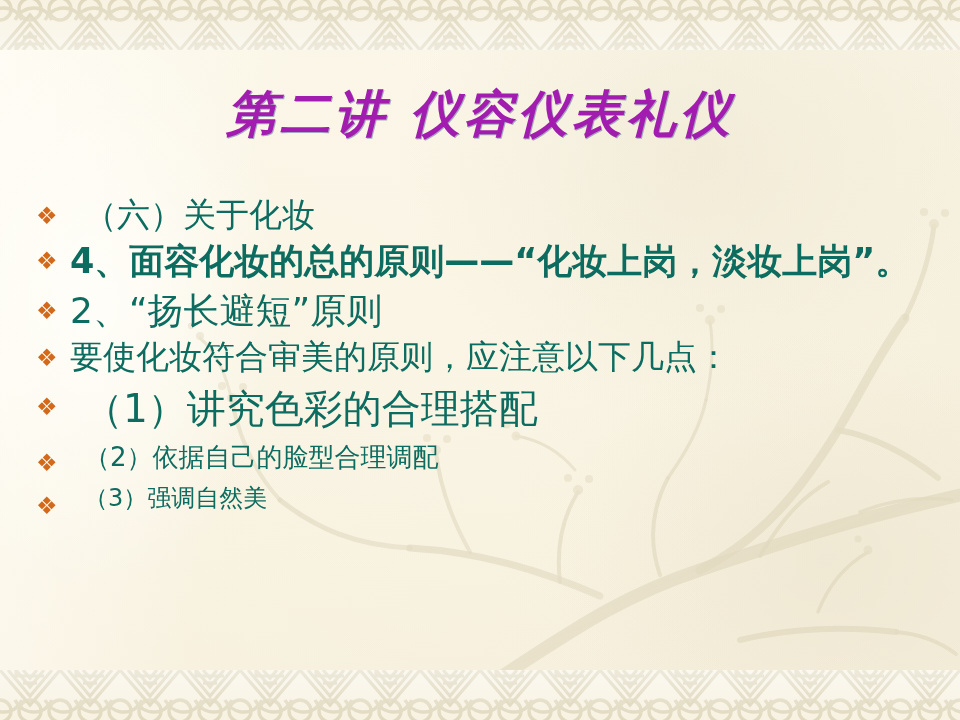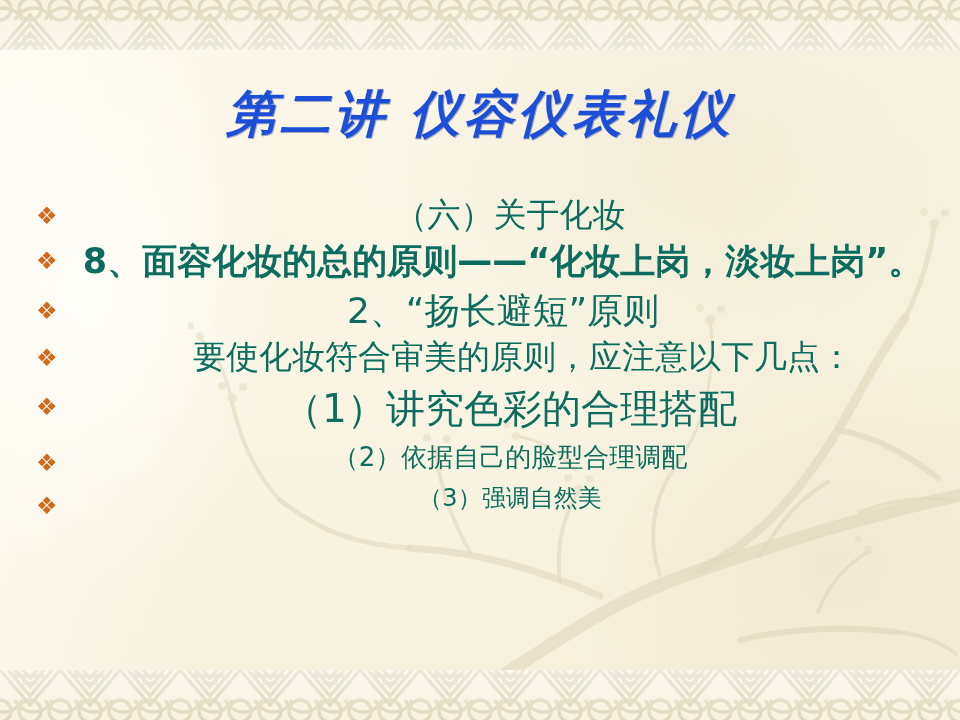--- a/index.html
+++ b/index.html
@@ -65,21 +65,21 @@
     position: absolute;
     top: 86px;
     left: 0;
     width: 960px;
     text-align: center;
     font-family: "DejaVu Serif", "Liberation Serif", serif;
     font-weight: bold;
     font-style: italic;
     font-size: 50px;
     letter-spacing: 4px;
-    color: #1d4ed8;
+    color: #a21caf;
     line-height: 1.1;
     text-shadow: 1px 1px 0 rgba(10,30,120,0.35);
     white-space: nowrap;
   }
 
   
   .body-list {
     position: absolute;
     top: 196px;
     left: 36px;
@@ -102,39 +102,38 @@
     text-align: left;
     user-select: none;
   }
 
   .bullet-text {
     flex: 1 1 auto;
     font-size: 34px;
     line-height: 1.16;
     letter-spacing: 0px;
     white-space: pre-wrap;
-    text-align: center;
   }
 
   
   .row-a  { margin-top: 0px; }
   .row-a .bullet-mark { padding-top: 8px; font-size: 24px; }
   .row-a .bullet-text { padding-left: 14px; font-size: 33px; }
 
   .row-b  { margin-top: 6px; }
   .row-b .bullet-mark { padding-top: 9px; font-size: 24px; }
   .row-b .bullet-text { font-weight: bold; font-size: 35px; line-height: 1.2; text-indent: 0; }
 
   .row-c  { margin-top: 8px; }
   .row-c .bullet-mark { padding-top: 9px; font-size: 24px; }
   .row-c .bullet-text { font-weight: normal; font-size: 36px; }
 
   .row-d  { margin-top: 6px; }
   .row-d .bullet-mark { padding-top: 8px; font-size: 24px; }
-  .row-d .bullet-text { font-size: 33px; margin-left: 40px; }
+  .row-d .bullet-text { font-size: 33px; }
 
   .row-e  { margin-top: 10px; }
   .row-e .bullet-mark { padding-top: 9px; font-size: 24px; }
   .row-e .bullet-text { padding-left: 14px; font-size: 39px; }
 
   .row-f  { margin-top: 10px; }
   .row-f .bullet-mark { padding-top: 9px; font-size: 24px; }
   .row-f .bullet-text { padding-left: 14px; font-size: 26px; }
 
   .row-g  { margin-top: 10px; }
@@ -273,21 +272,21 @@
 
   <div class="body-list">
 
     <div class="bullet-row row-a">
       <span class="bullet-mark">❖</span>
       <span class="bullet-text">（六）关于化妆</span>
     </div>
 
     <div class="bullet-row row-b">
       <span class="bullet-mark">❖</span>
-      <span class="bullet-text">8、面容化妆的总的原则——“化妆上岗，淡妆上岗”。</span>
+      <span class="bullet-text">4、面容化妆的总的原则——“化妆上岗，淡妆上岗”。</span>
     </div>
 
     <div class="bullet-row row-c">
       <span class="bullet-mark">❖</span>
       <span class="bullet-text">2、“扬长避短”原则</span>
     </div>
 
     <div class="bullet-row row-d">
       <span class="bullet-mark">❖</span>
       <span class="bullet-text">要使化妆符合审美的原则，应注意以下几点：</span>

